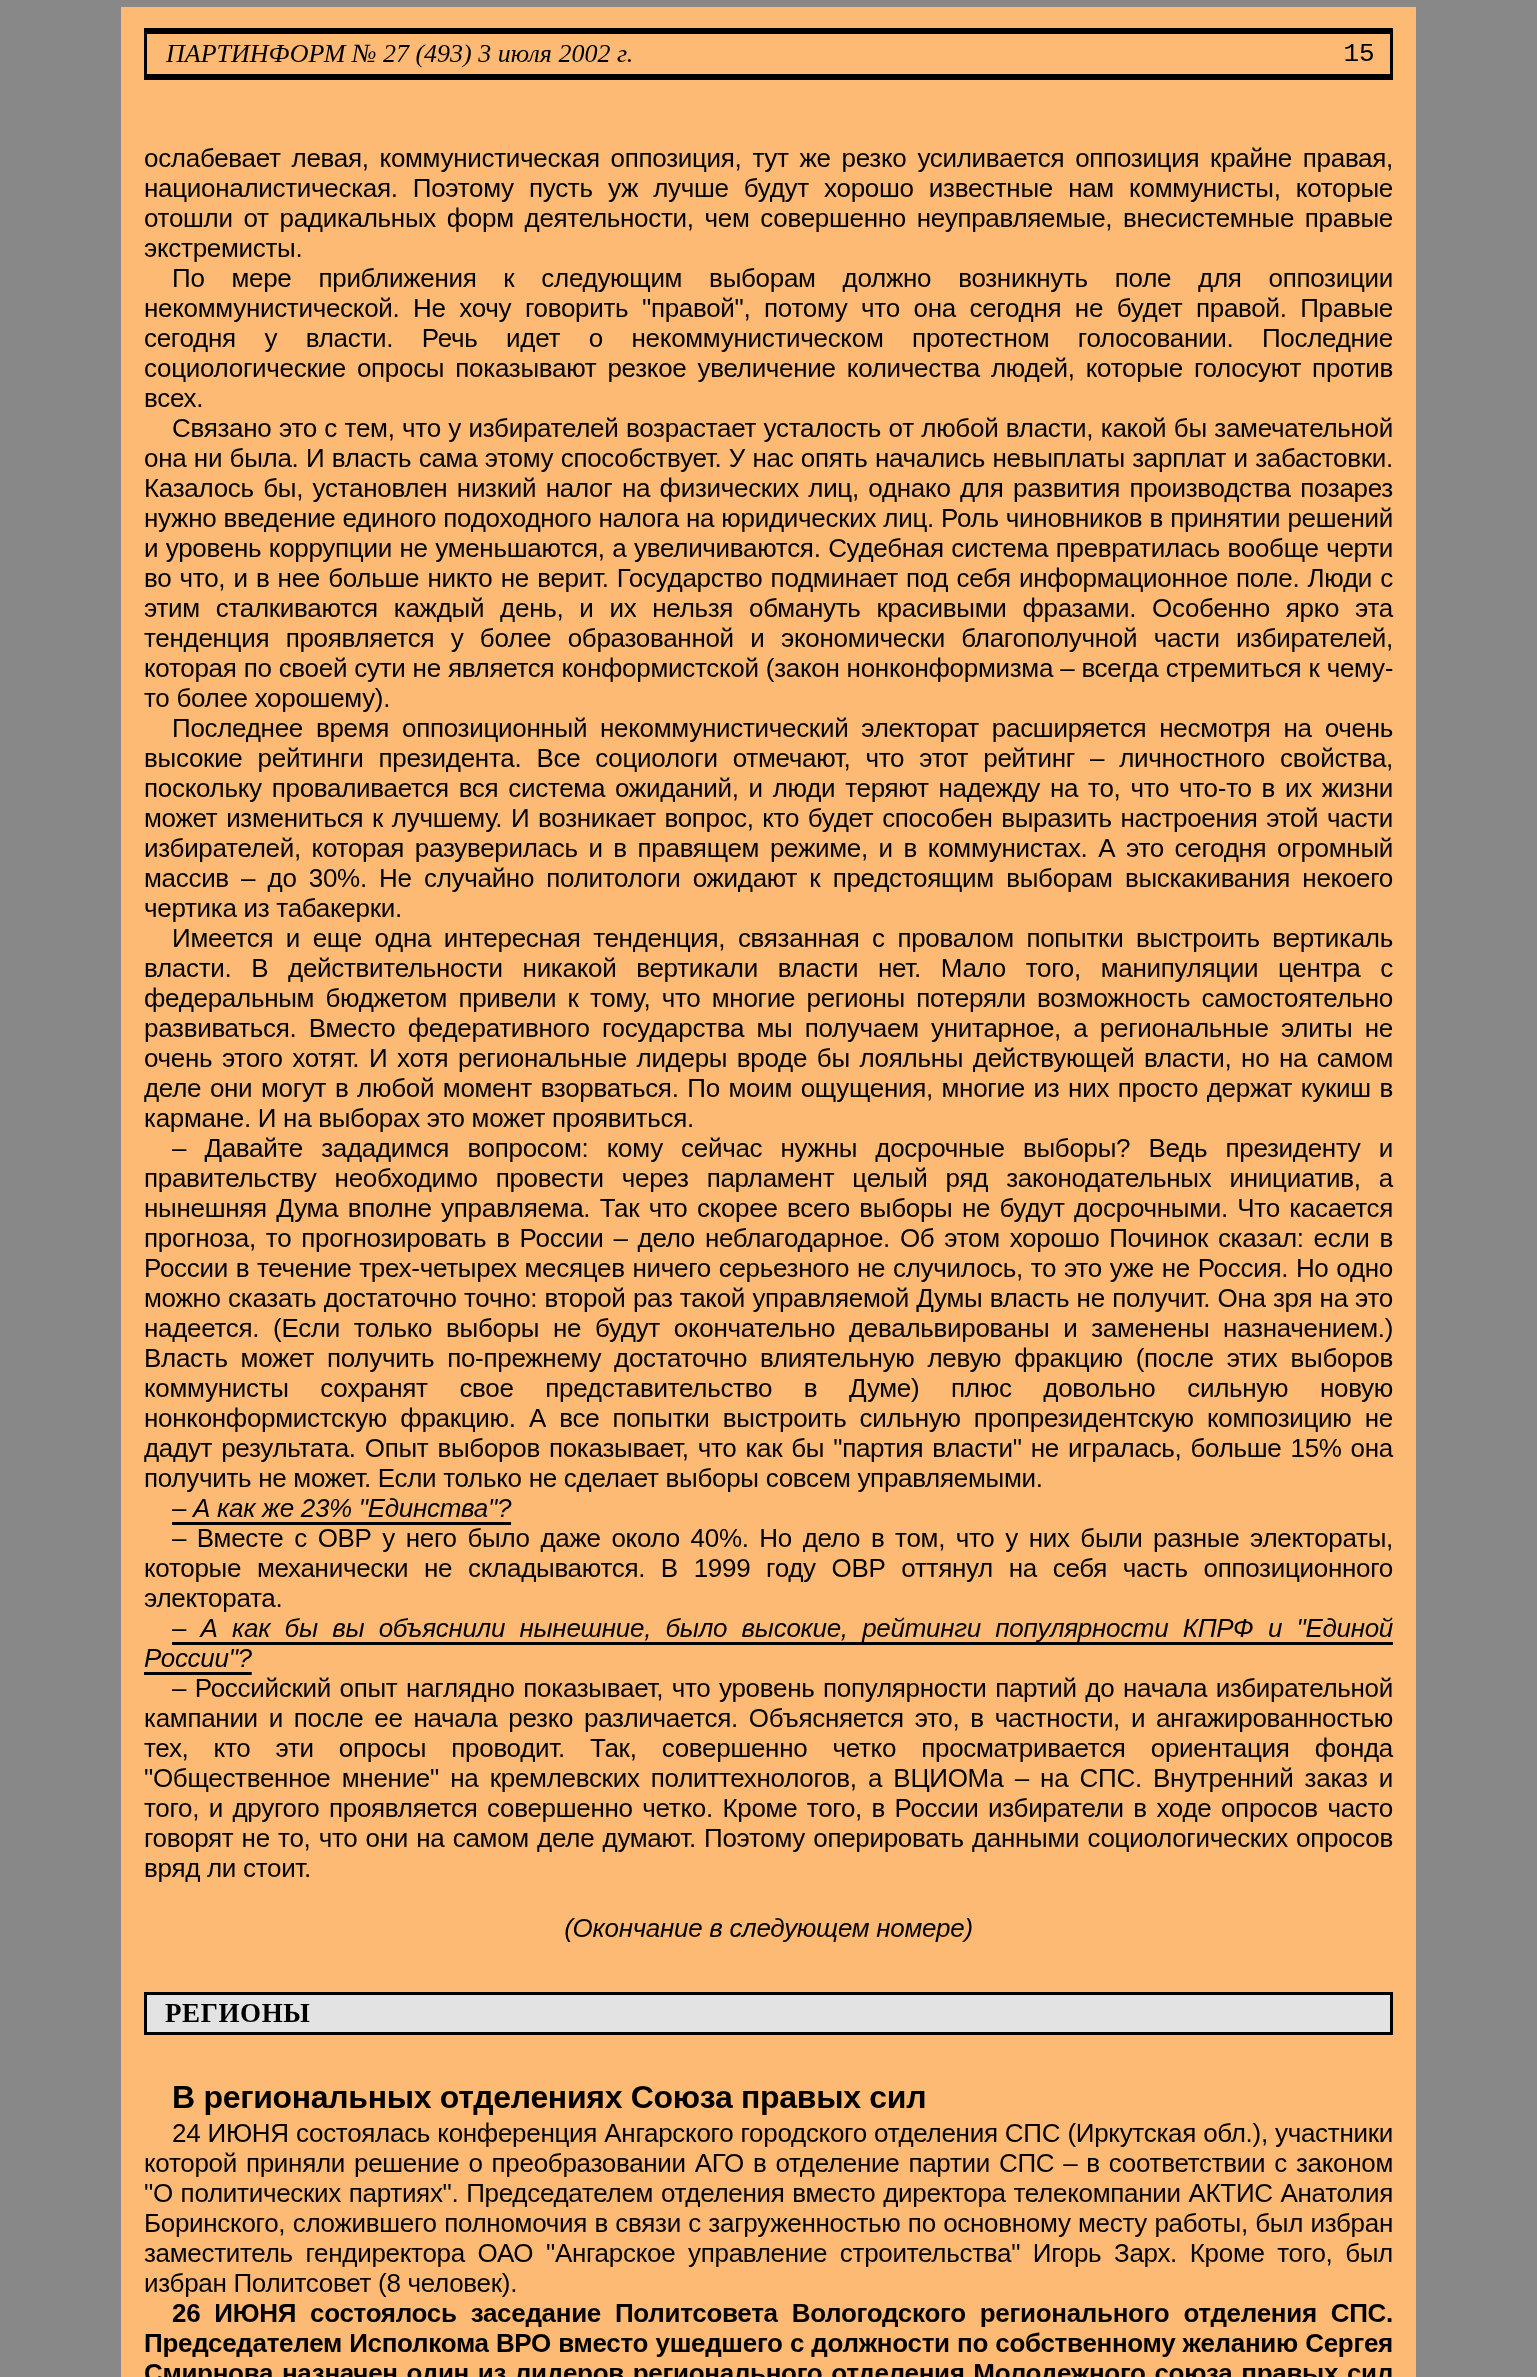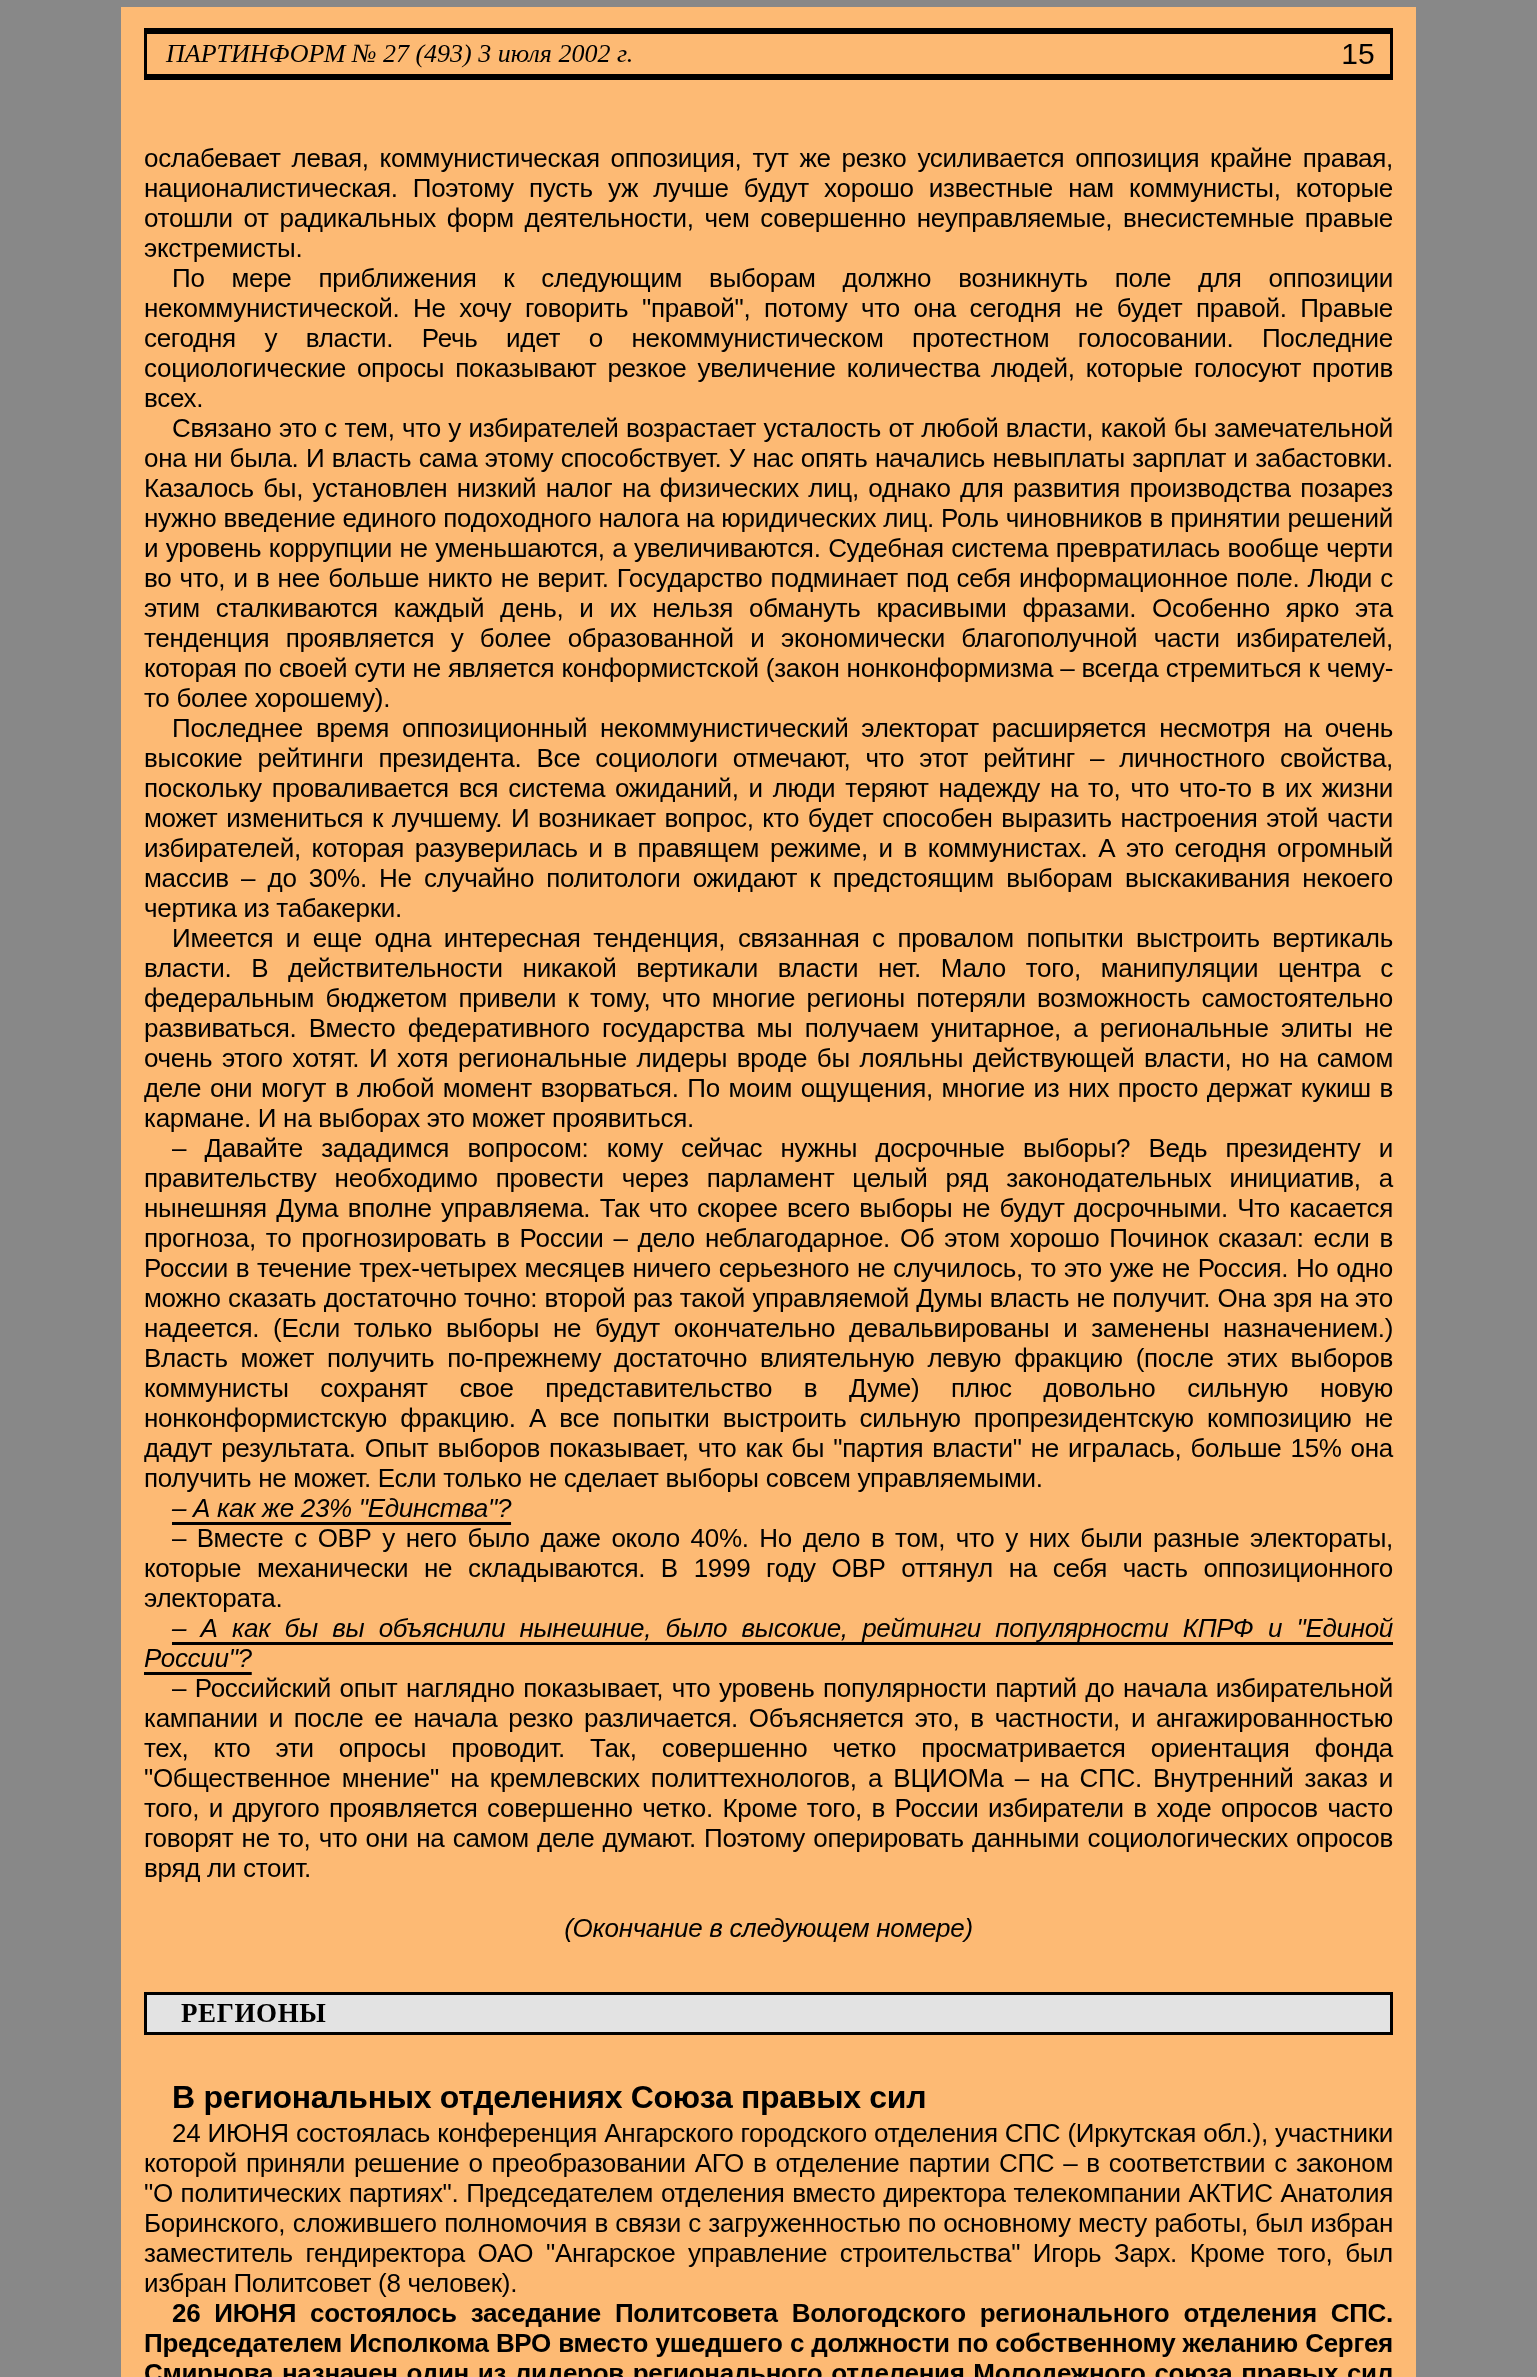--- a/index.html
+++ b/index.html
@@ -25,22 +25,22 @@
     padding: 0 15.4px 0 19px;
     box-sizing: content-box;
   }
   .header-title {
     font-family: "Liberation Serif", serif;
     font-style: italic;
     font-size: 26px;
     white-space: nowrap;
   }
   .page-number {
-    font-family: Liberation Sans, sans-serif;
-    font-size: 30px;
+    font-family: Liberation Mono, monospace;
+    font-size: 26px;
   }
   
   .content {
     margin: 63px 23px 0 23px;
     font-family: "Liberation Sans", sans-serif;
     font-size: 26px;
     line-height: 30px;
     letter-spacing: -0.3px;
     text-align: justify;
   }
@@ -60,21 +60,21 @@
     text-indent: 0;
   }
   
   .banner {
     margin-top: 49px;
     border: 3.2px solid #000;
     background: #e3e3e3;
     height: 37px;
     display: flex;
     align-items: center;
-    padding-left: 34px;
+    padding-left: 18px;
     box-sizing: content-box;
   }
   .banner-label {
     font-family: "Liberation Serif", serif;
     font-weight: bold;
     font-size: 27px;
     letter-spacing: 0.6px;
   }
   .article-title {
     font-family: "Liberation Sans", sans-serif;

